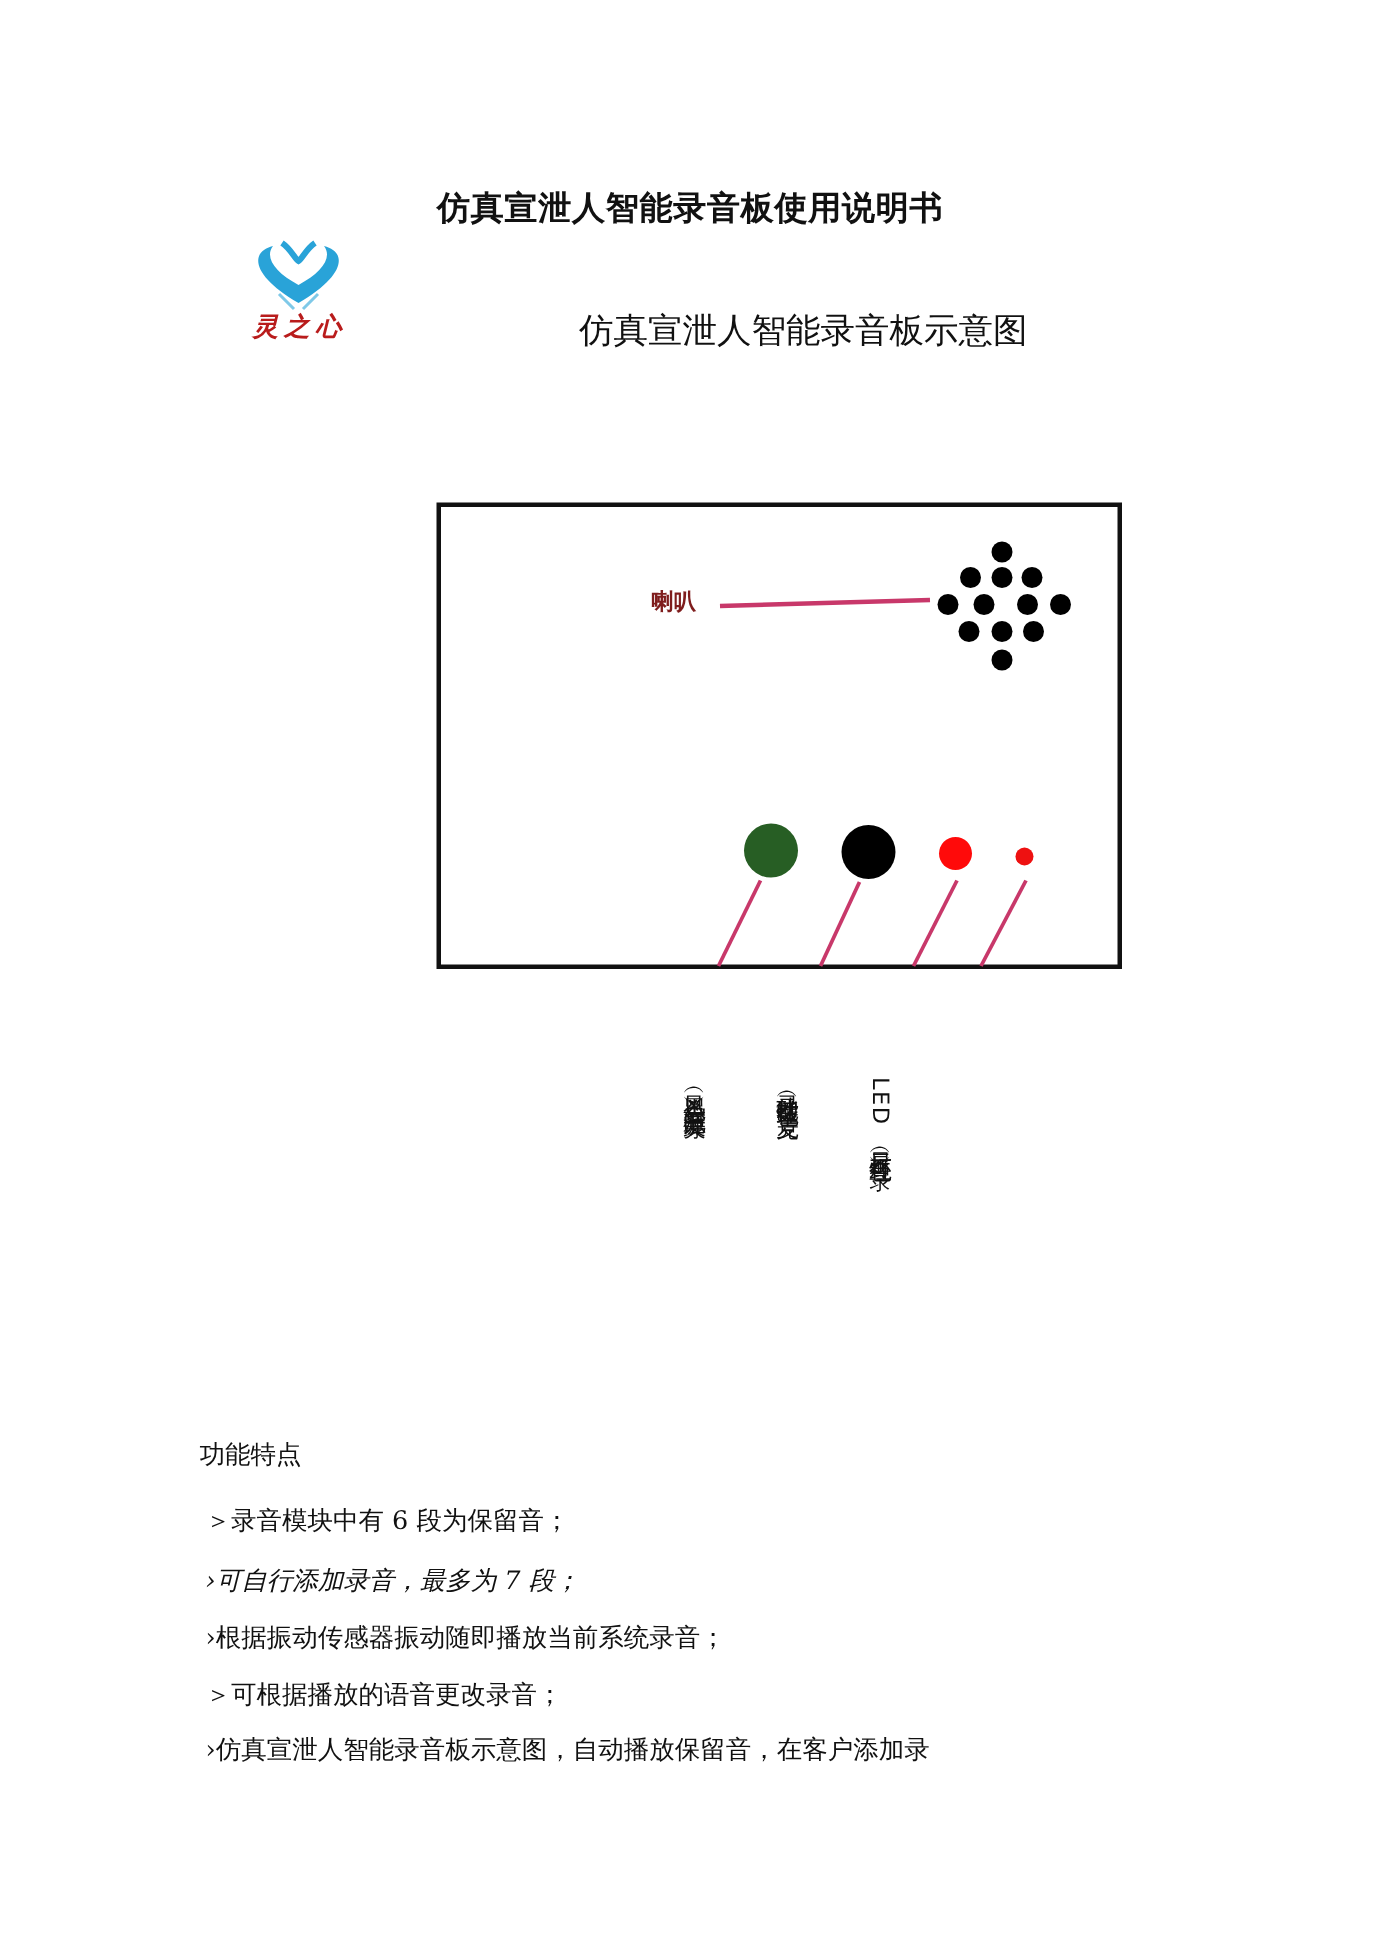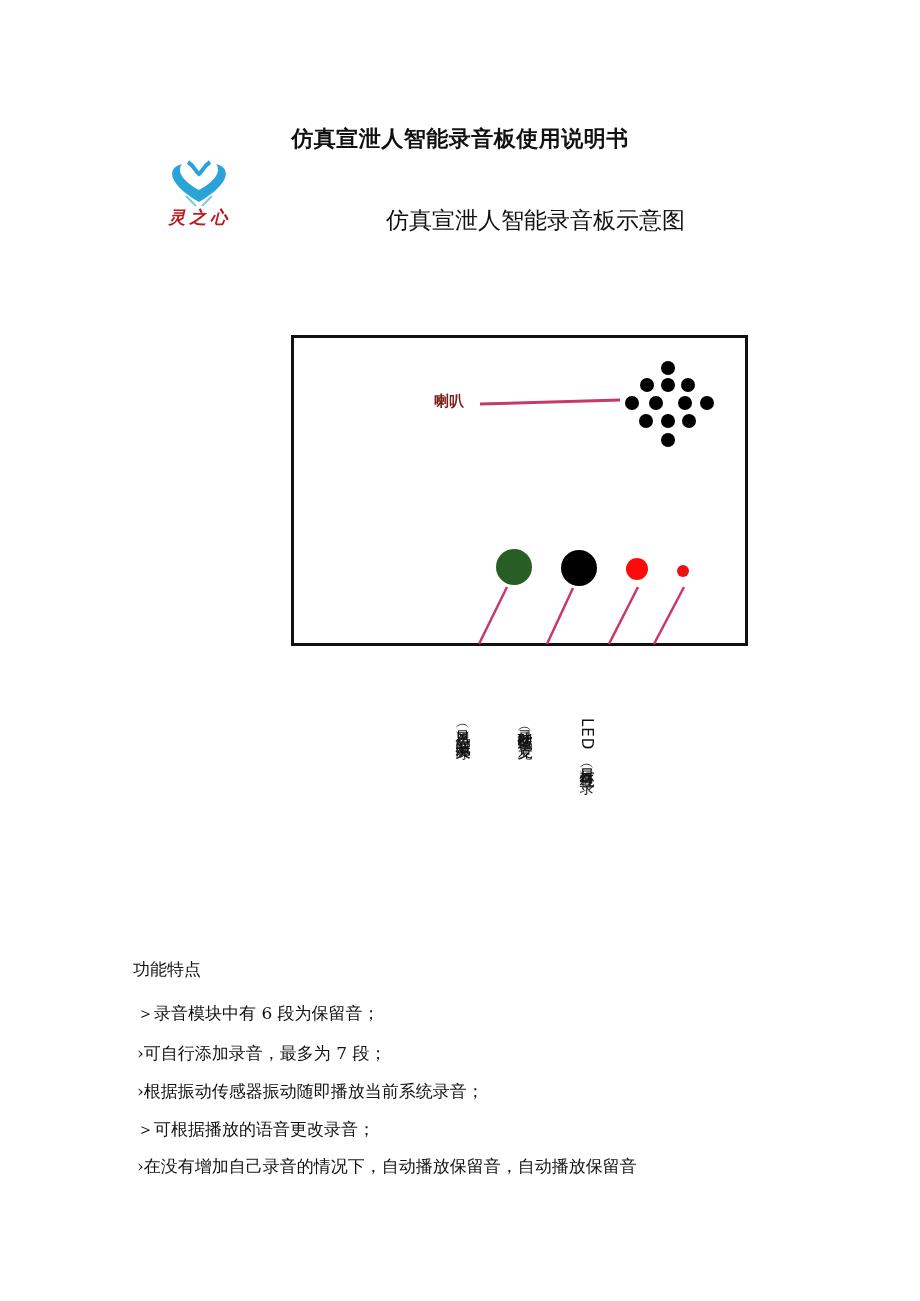--- a/index.html
+++ b/index.html
@@ -78,24 +78,24 @@
 
 <div class="abs vlabel" style="left:454px; top:718px;">风（黑色）  电源开关（绿</div>
 <div class="abs vlabel" style="left:516px; top:718px;">寻功能键（红色）  麦克</div>
 <div class="abs vlabel" style="left:578px; top:718px;">LED 显示灯（红色）  录</div>
 
 <div class="abs section-title">功能特点</div>
 
 <div class="abs feature" style="top:1002px;text-align:center;">
   <span>＞</span><span>录音模块中有 6 段为保留音；</span>
 </div>
-<div class="abs feature" style="top:1042px;">
+<div class="abs feature" style="top:1042px;font-style:italic;">
   <span>›</span><span>可自行添加录音，最多为 7 段；</span>
 </div>
 <div class="abs feature" style="top:1080px;text-align:center;">
   <span>›</span><span>根据振动传感器振动随即播放当前系统录音；</span>
 </div>
 <div class="abs feature" style="top:1118px;">
   <span>＞</span><span>可根据播放的语音更改录音；</span>
 </div>
 <div class="abs feature" style="top:1155px;">
-  <span>›</span><span>在没有增加自己录音的情况下，自动播放保留音，自动播放保留音</span>
+  <span>›</span><span>仿真宣泄人智能录音板示意图，自动播放保留音，在客户添加录</span>
 </div>
 
 </body></html>

